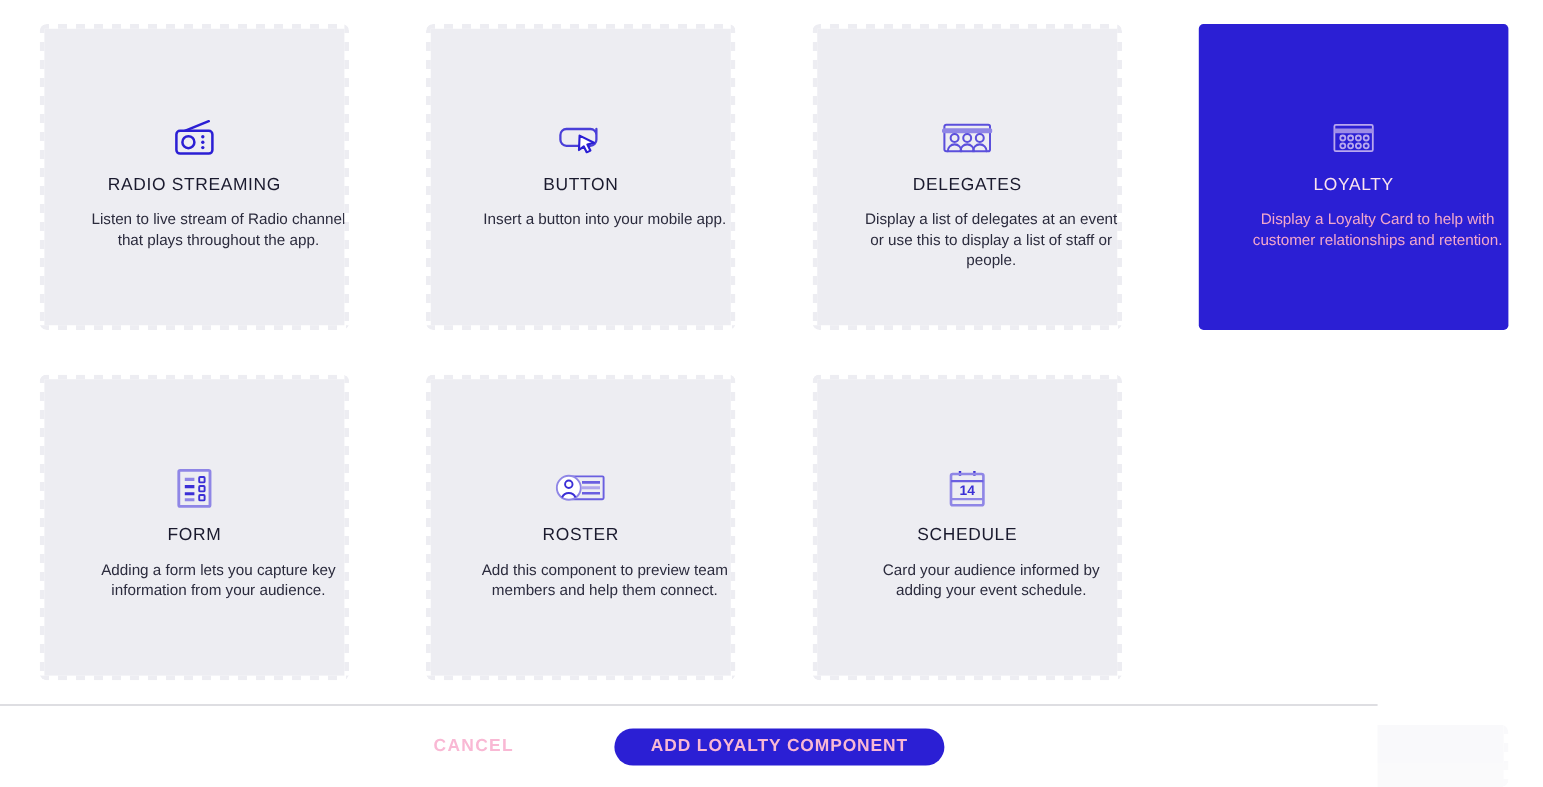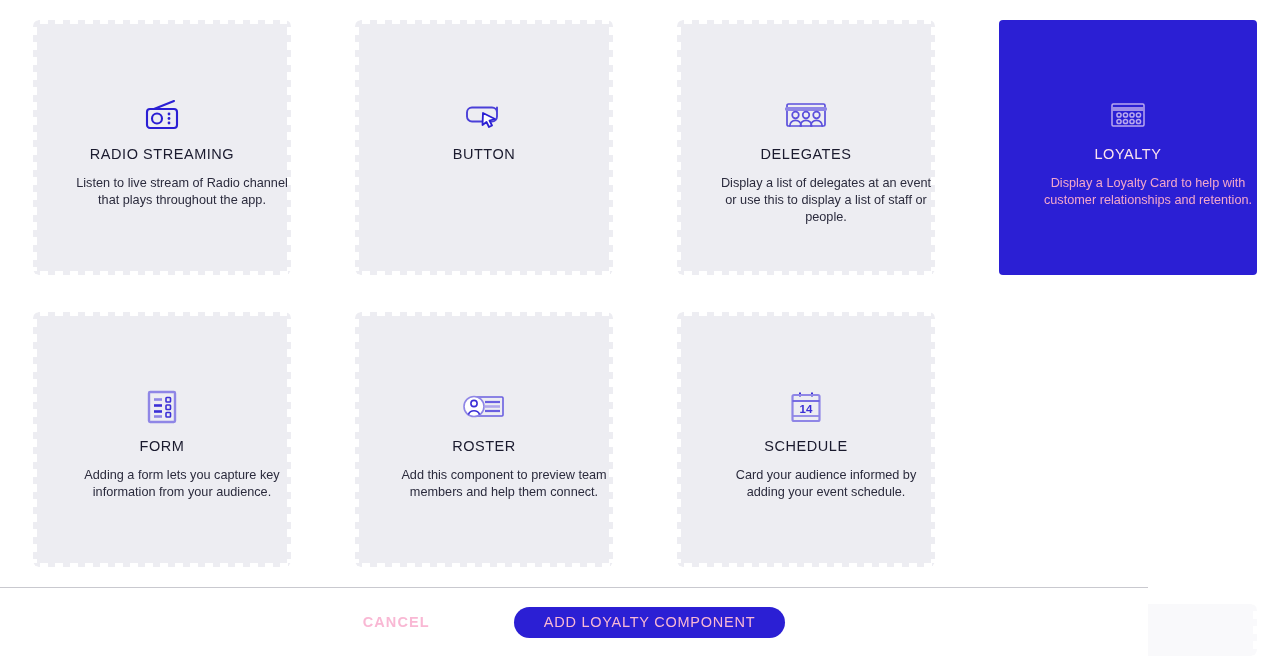--- a/index.html
+++ b/index.html
@@ -112,21 +112,21 @@
     font-weight:bold;
     letter-spacing:1.1px;
     cursor:pointer;
   }
   .add-btn{
     background:var(--blue);
     border:none;
     color:var(--pink);
     font-family:inherit;
     font-size:14.5px;
-    font-weight:normal;
+    font-weight:bold;
     letter-spacing:.75px;
     padding:0 30px;
     height:31px;
     line-height:31px;
     border-radius:16px;
     cursor:pointer;
     white-space:nowrap;
   }
 
   
@@ -187,20 +187,21 @@
     </div>
 
     <div class="card">
       <div class="card-icon">
         <svg width="40" height="26" viewBox="0 0 40 26" fill="none" stroke="#4a3fd8" stroke-width="1.9" stroke-linecap="round" stroke-linejoin="round">
           <path d="M33 5.5 v9 a5 5 0 0 1 -5 5 H8 a5 5 0 0 1 -5 -5 v-4 a5 5 0 0 1 5 -5 h20 a5 5 0 0 1 5 5 z"></path>
           <path d="M19 11 L31 17 L25.5 18.5 L28 23.5 L25 25 L22.5 20 L18.5 23 z" fill="#ffffff" stroke="#2b1fd4" stroke-width="1.8"></path>
         </svg>
       </div>
       <div class="card-title">BUTTON</div>
+      <div class="card-desc">Insert a button into your mobile app.</div>
     </div>
 
     <div class="card">
       <div class="card-icon">
         <svg width="42" height="26" viewBox="0 0 42 26" fill="none" stroke="#5b4fdc" stroke-width="1.7" stroke-linecap="round" stroke-linejoin="round">
           <rect x="2" y="2" width="38" height="22" rx="1.5"></rect>
           <path d="M2 7 H40" stroke-width="4.2" stroke="#8f86e6"></path>
           <circle cx="10.5" cy="13" r="3.3"></circle>
           <path d="M4.8 24 a5.7 5.7 0 0 1 11.4 0"></path>
           <circle cx="21" cy="13" r="3.3"></circle>

